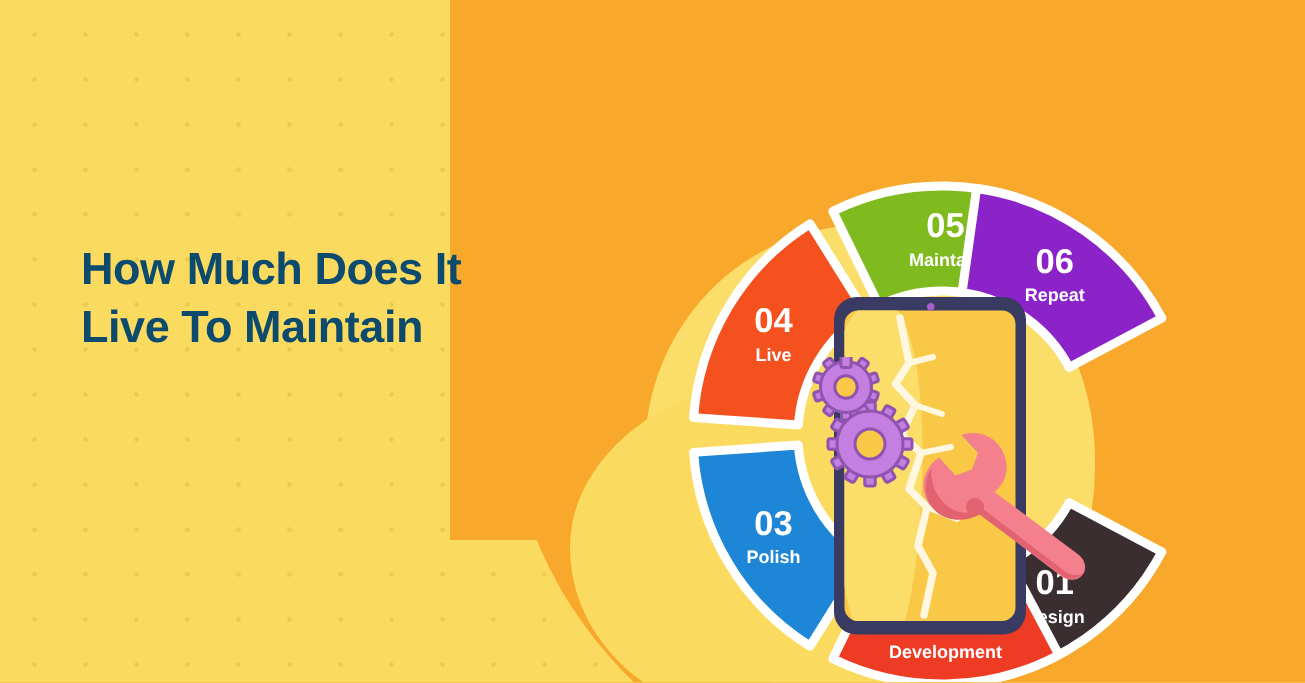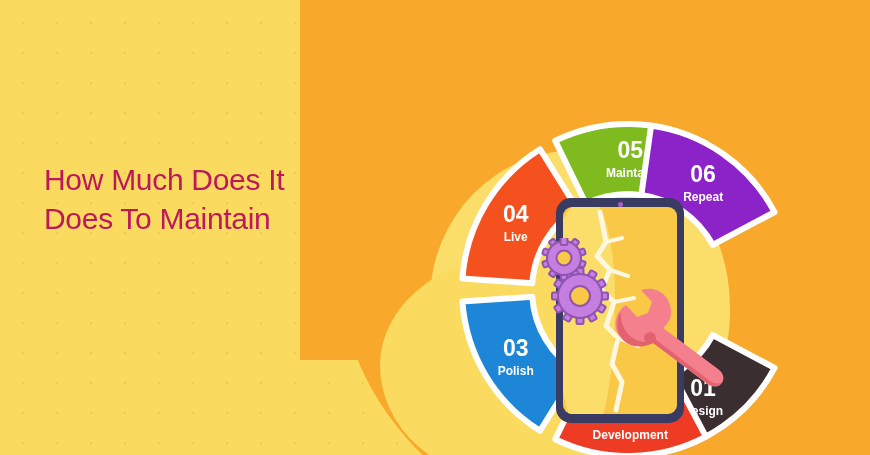--- a/index.html
+++ b/index.html
@@ -15,22 +15,22 @@
     border-radius:0 0 0 300px/0 0 0 280px;}
   .bg-orange2{position:absolute;left:430px;top:240px;width:520px;height:280px;background:#F8A92C;}
   .bg-orange-curve{position:absolute;left:300px;top:-120px;width:330px;height:480px;background:#F8A92C;
     border-radius:0 0 55% 0/0 0 62% 0;}
   .bg-paleblob{position:absolute;left:430px;top:150px;width:300px;height:320px;background:#FBDD6A;
     border-radius:50% 46% 52% 50%/48% 50% 50% 52%;}
   .bg-paleblob2{position:absolute;left:380px;top:250px;width:260px;height:230px;background:#FADB60;
     border-radius:60% 40% 30% 50%/50% 40% 60% 50%;}
 
   
-  .headline{position:absolute;left:44px;top:160px;width:350px;
-    font-size:30px;line-height:39px;font-weight:normal;color:#be185d;letter-spacing:-0.3px;}
+  .headline{position:absolute;left:54px;top:160px;width:350px;
+    font-size:30px;line-height:39px;font-weight:bold;color:#0c4a6e;letter-spacing:-0.3px;}
   .headline .l{display:block;white-space:nowrap;}
 
   
   #wheel{position:absolute;left:0;top:0;width:870px;height:455px;}
   .seg-num{font-size:23px;font-weight:bold;fill:#ffffff;text-anchor:middle;
     font-family:"Liberation Sans",sans-serif;}
   .seg-lbl{font-size:12px;font-weight:bold;fill:#ffffff;text-anchor:middle;
     font-family:"Liberation Sans",sans-serif;}
 
   
@@ -52,21 +52,21 @@
   <div class="bg-base"></div>
   <div class="bg-dots"></div>
   <div class="bg-orange"></div>
   <div class="bg-orange2"></div>
   <div class="bg-orange-curve"></div>
   <div class="bg-paleblob"></div>
   <div class="bg-paleblob2"></div>
 
   <div class="headline">
     <span class="l">How Much Does It</span>
-    <span class="l">Does To Maintain</span>
+    <span class="l">Live To Maintain</span>
   </div>
 
   <svg id="wheel" viewBox="0 0 870 455">
       <g>
         <path d="M774.5693004145819 367.9322794224579 A166 166 0 0 1 651.102734759371 454.38449941110065 L641.3606176921663 385.06573459919076 A96 96 0 0 0 712.762968914457 335.0692700274455 Z" fill="#3B2E31" stroke="#FFFFFF" stroke-width="6" stroke-linejoin="round"></path>
         <text class="seg-num" x="703.138513161987" y="396.30891780185794">01</text>
         <text class="seg-lbl" x="703.138513161987" y="415.30891780185794">Design</text>
       </g>
       <g>
         <path d="M705.9322794224579 436.5693004145819 A166 166 0 0 1 555.2303896330131 439.1998116856617 L585.9163699082485 376.28422844472004 A96 96 0 0 0 673.0692700274456 374.76296891445696 Z" fill="#EE3B24" stroke="#FFFFFF" stroke-width="6" stroke-linejoin="round"></path>

